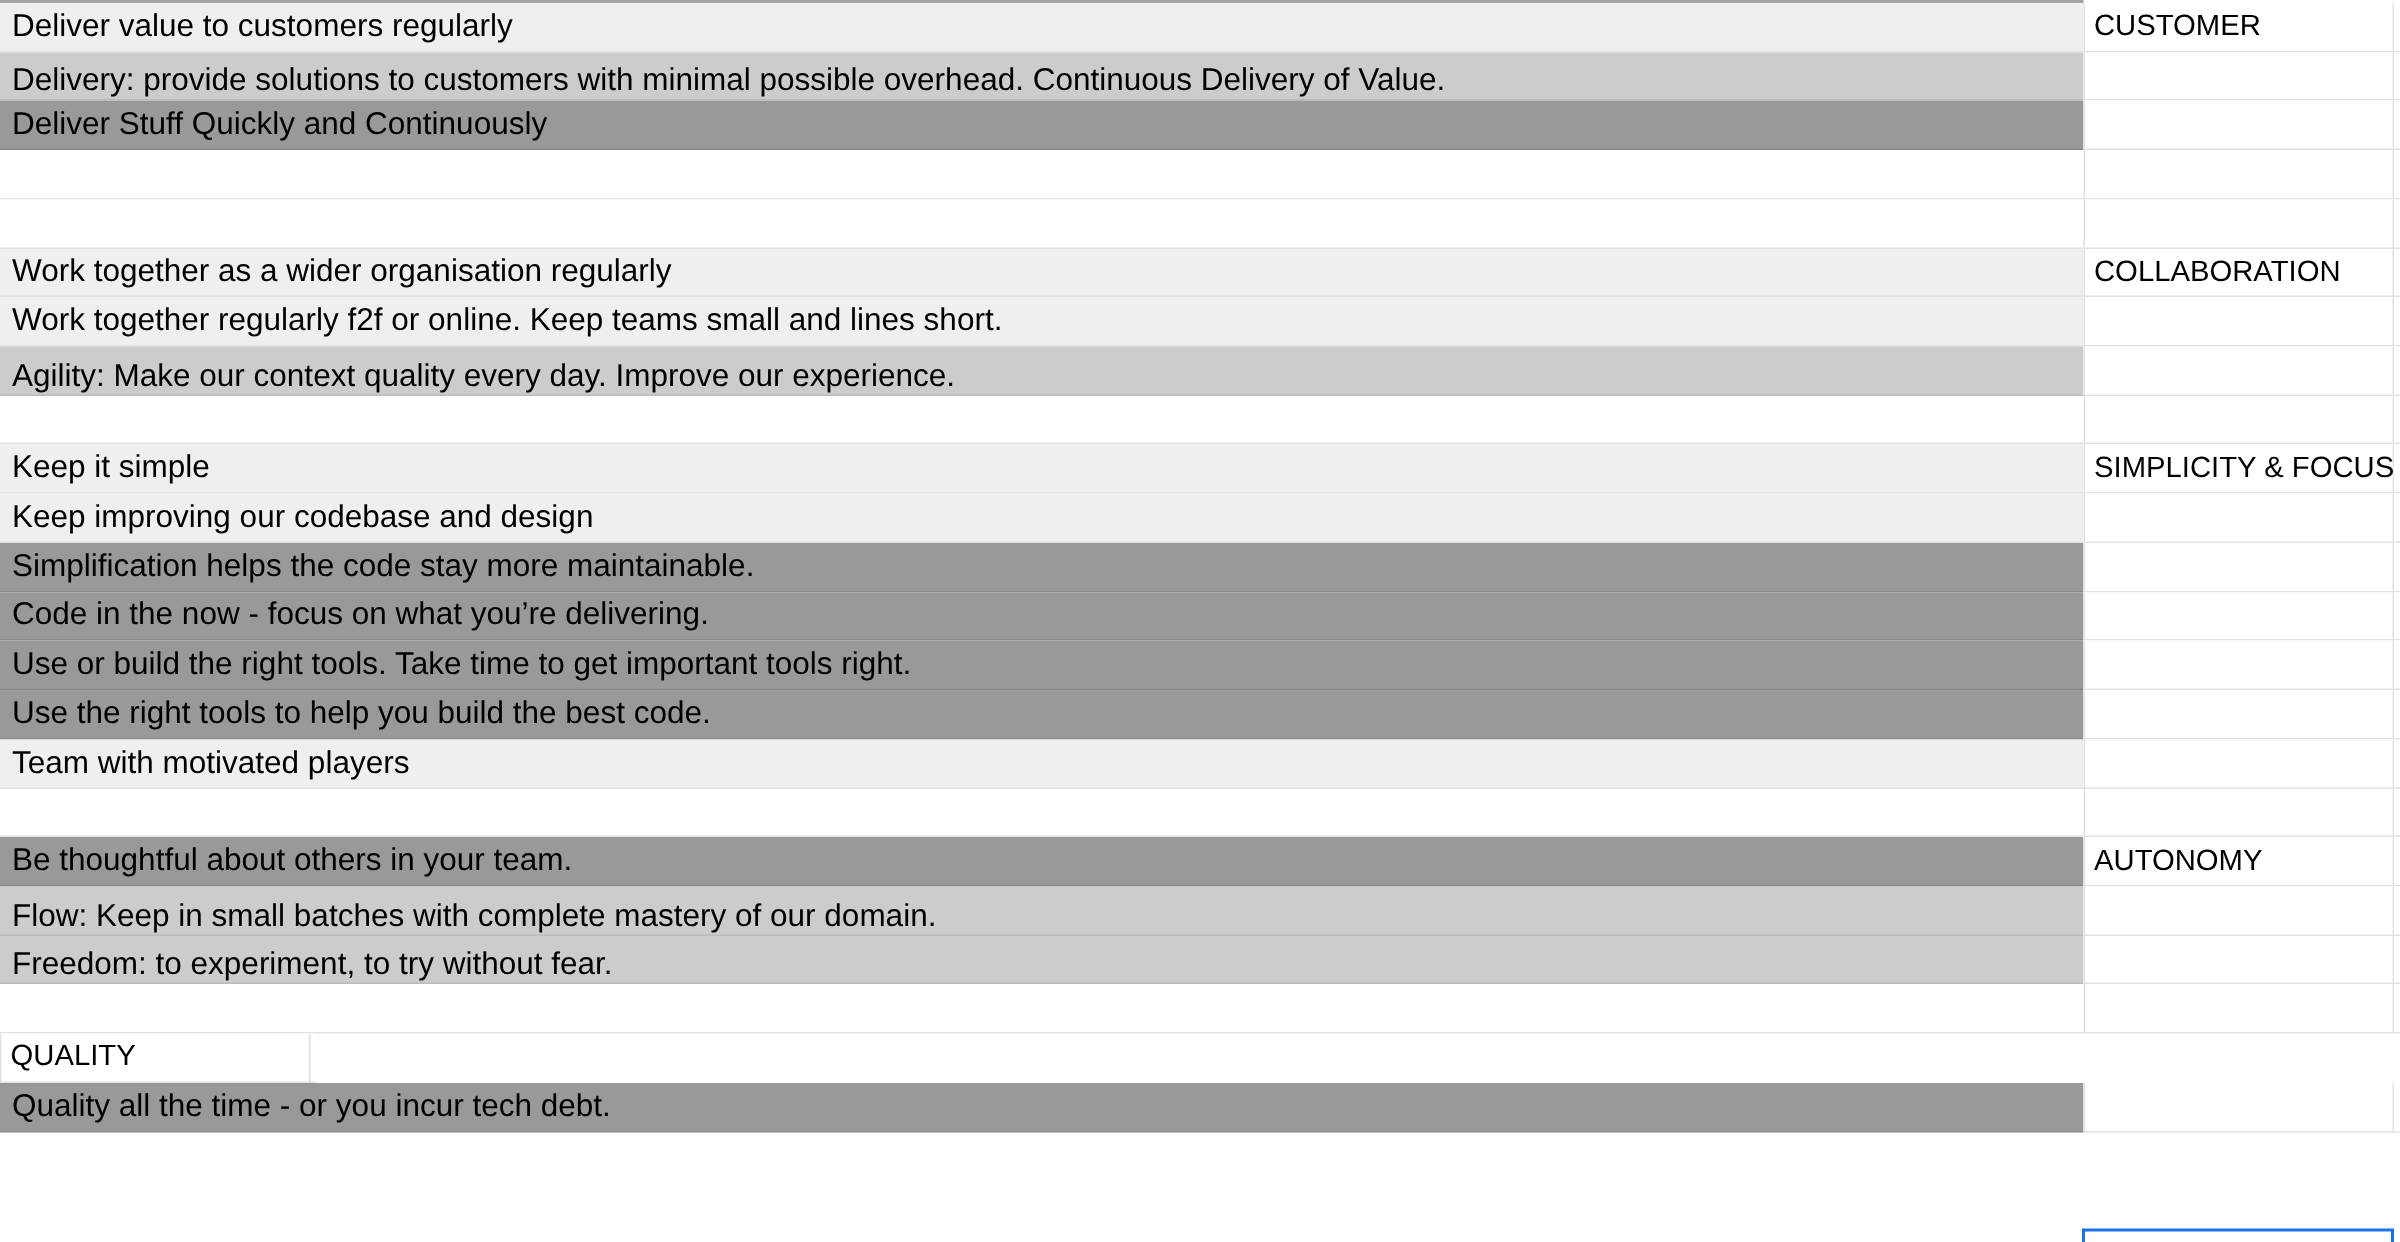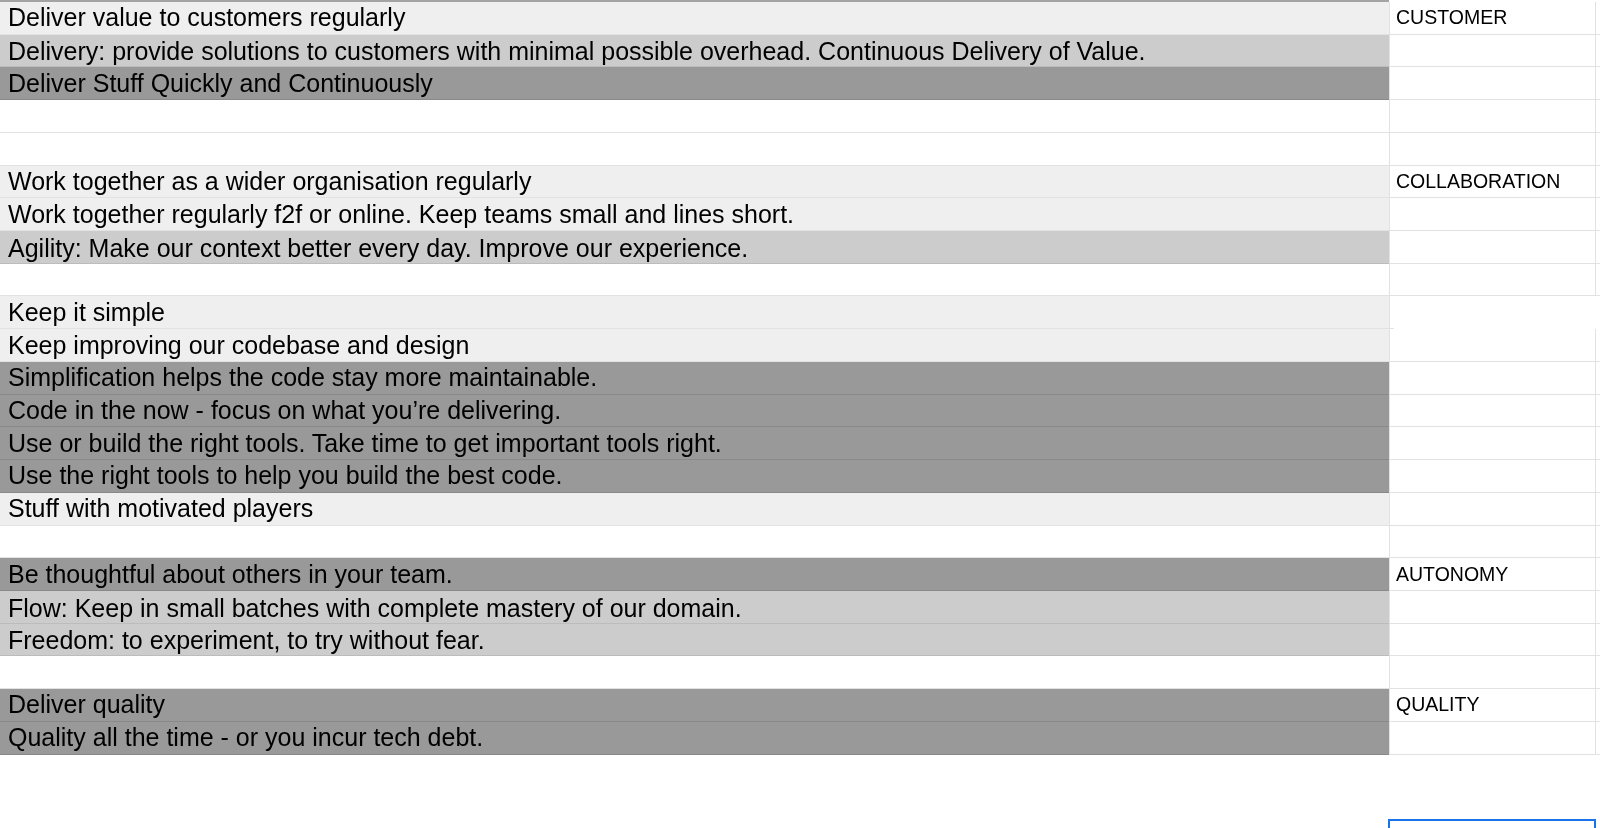--- a/index.html
+++ b/index.html
@@ -26,21 +26,21 @@
   .cell {
     display: flex;
     align-items: center;
     border-bottom: 1px solid var(--gridline, #e2e2e2);
     height: 100%;
   }
 
   .value-cell {
     width: 1389px;
     padding-left: 8px;
-    font-size: 25px;
+    font-size: 21px;
     white-space: nowrap;
     overflow: hidden;
     background: #ffffff;
   }
 
   .category-cell {
     width: 206px;
     padding-left: 6px;
     font-size: 19.5px;
     white-space: nowrap;
@@ -136,40 +136,43 @@
     <div class="cell value-cell">
       <span class="cell-text">Work together regularly f2f or online. Keep teams small and lines short.</span>
     </div>
     <div class="cell category-cell">
       <span class="cell-text"></span>
     </div>
     <div class="cell edge-cell"></div>
   </div>
       <div class="row shade-medium">
     <div class="cell value-cell">
-      <span class="cell-text">Agility: Make our context better every day. Improve our experience.</span>
+      <span class="cell-text">Agility: Make our context quality every day. Improve our experience.</span>
     </div>
     <div class="cell category-cell">
       <span class="cell-text"></span>
     </div>
     <div class="cell edge-cell"></div>
   </div>
       <div class="row shade-white">
     <div class="cell value-cell">
       <span class="cell-text"></span>
     </div>
     <div class="cell category-cell">
       <span class="cell-text"></span>
     </div>
     <div class="cell edge-cell"></div>
   </div>
       <div class="row shade-light">
     <div class="cell value-cell">
       <span class="cell-text">Keep it simple</span>
     </div>
+    <div class="cell category-cell">
+      <span class="cell-text">SIMPLICITY &amp; FOCUS</span>
+    </div>
     <div class="cell edge-cell"></div>
   </div>
       <div class="row shade-light">
     <div class="cell value-cell">
       <span class="cell-text">Keep improving our codebase and design</span>
     </div>
     <div class="cell category-cell">
       <span class="cell-text"></span>
     </div>
     <div class="cell edge-cell"></div>
@@ -205,21 +208,21 @@
     <div class="cell value-cell">
       <span class="cell-text">Use the right tools to help you build the best code.</span>
     </div>
     <div class="cell category-cell">
       <span class="cell-text"></span>
     </div>
     <div class="cell edge-cell"></div>
   </div>
       <div class="row shade-light">
     <div class="cell value-cell">
-      <span class="cell-text">Stuff with motivated players</span>
+      <span class="cell-text">Team with motivated players</span>
     </div>
     <div class="cell category-cell">
       <span class="cell-text"></span>
     </div>
     <div class="cell edge-cell"></div>
   </div>
       <div class="row shade-white">
     <div class="cell value-cell">
       <span class="cell-text"></span>
     </div>
@@ -258,23 +261,20 @@
       <div class="row shade-white">
     <div class="cell value-cell">
       <span class="cell-text"></span>
     </div>
     <div class="cell category-cell">
       <span class="cell-text"></span>
     </div>
     <div class="cell edge-cell"></div>
   </div>
       <div class="row shade-dark">
-    <div class="cell value-cell">
-      <span class="cell-text">Deliver quality</span>
-    </div>
     <div class="cell category-cell">
       <span class="cell-text">QUALITY</span>
     </div>
     <div class="cell edge-cell"></div>
   </div>
       <div class="row shade-dark">
     <div class="cell value-cell">
       <span class="cell-text">Quality all the time - or you incur tech debt.</span>
     </div>
     <div class="cell category-cell">

